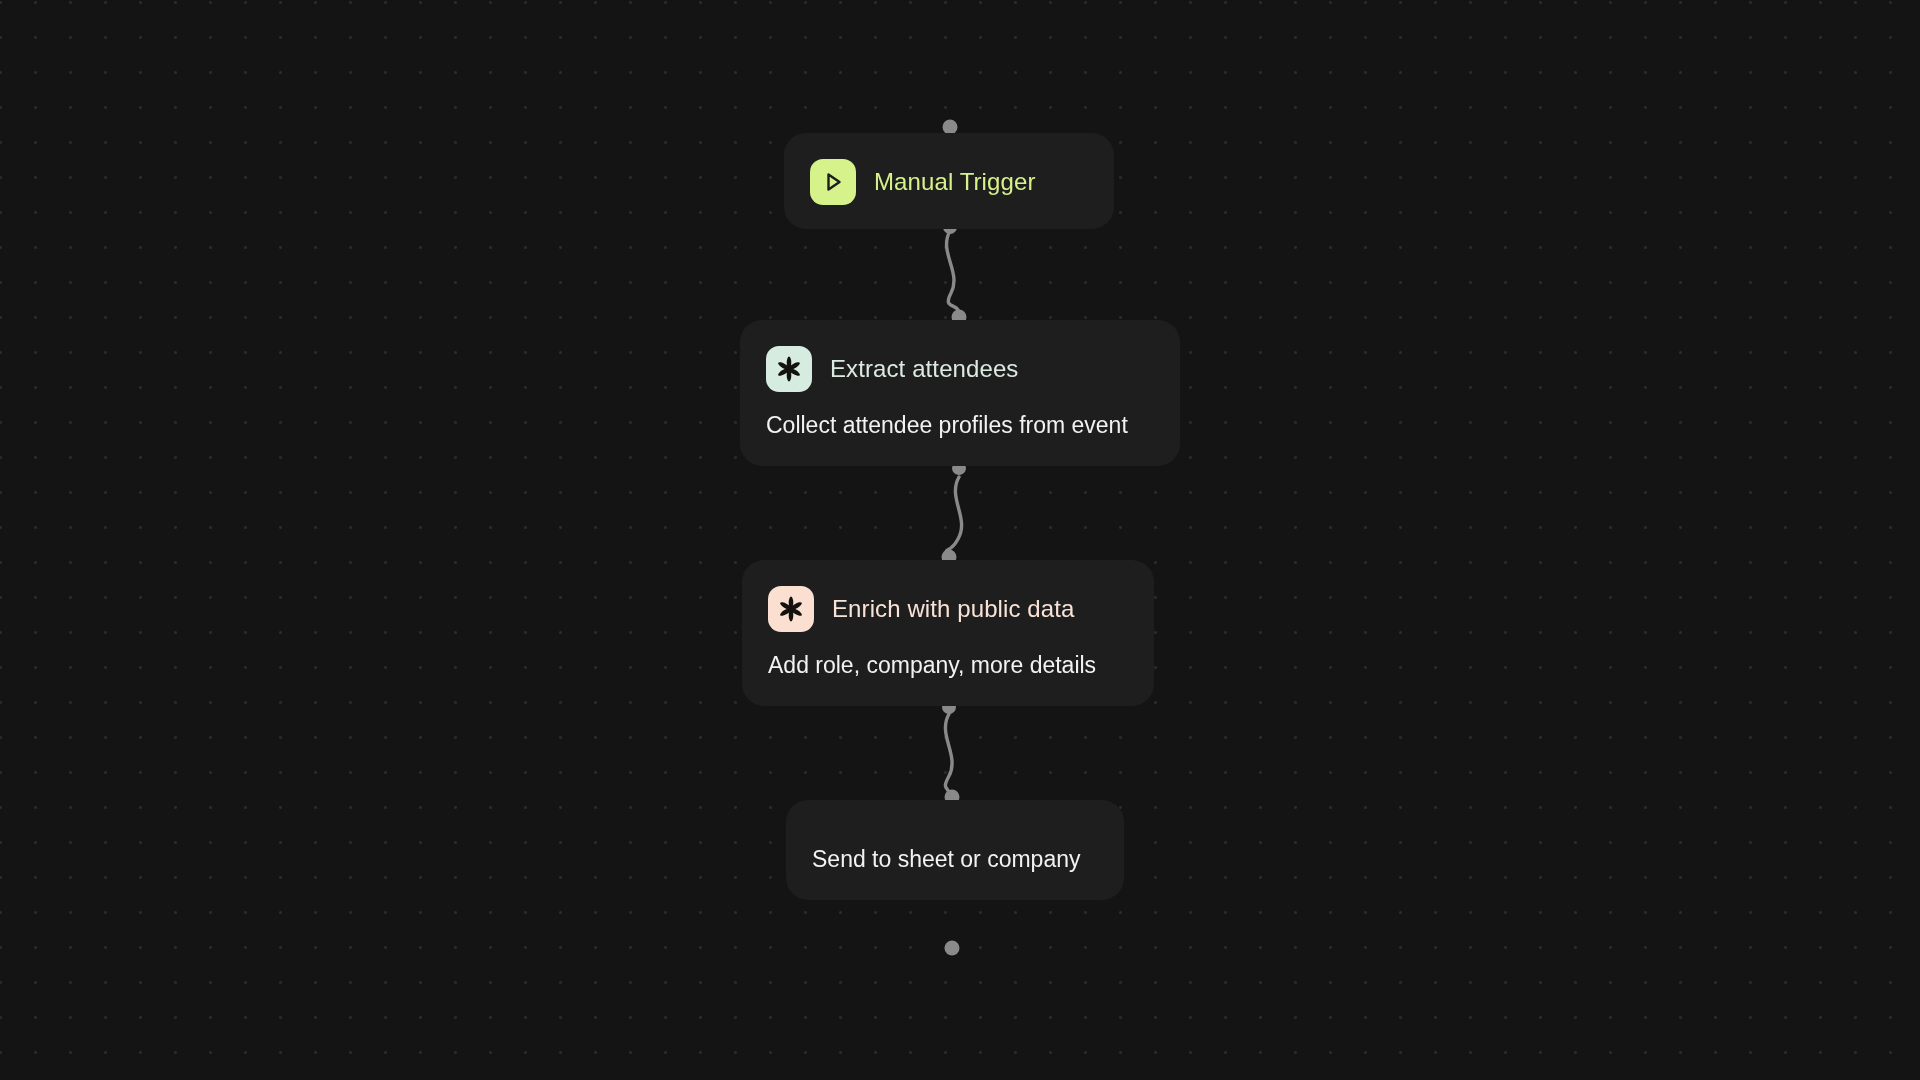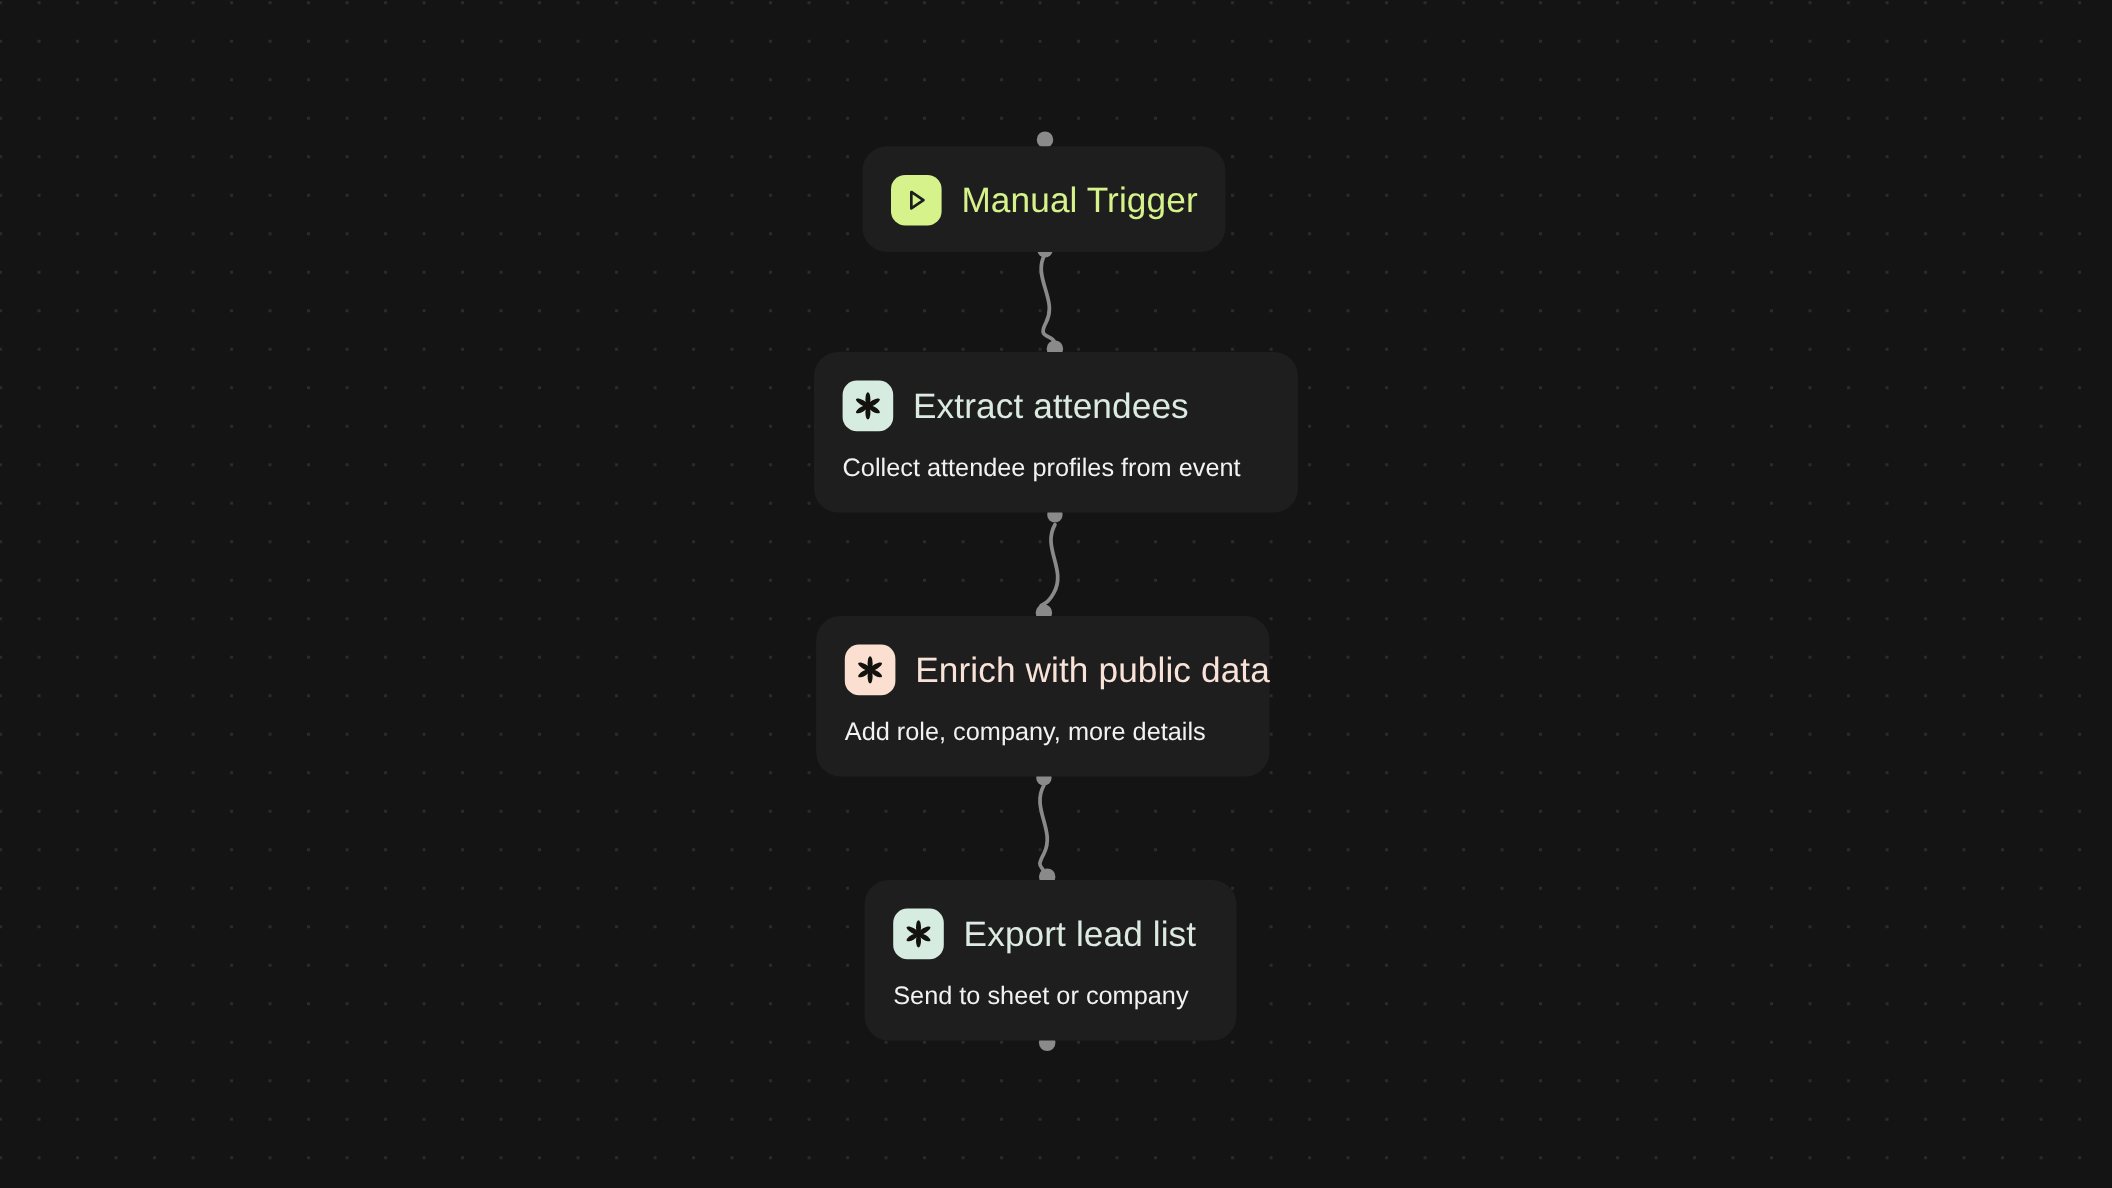--- a/index.html
+++ b/index.html
@@ -53,21 +53,21 @@
     width:46px;
     height:46px;
     border-radius:13px;
     flex:0 0 auto;
     display:flex;
     align-items:center;
     justify-content:center;
   }
 
   .node-title {
-    font-size:32px;
+    font-size:24px;
     line-height:1.15;
     letter-spacing:0.1px;
     white-space:nowrap;
   }
 
   .node-desc {
     margin-top:20px;
     font-size:23px;
     line-height:1.2;
     color:#f2f2f2;
@@ -147,31 +147,16 @@
             <ellipse cx="16" cy="23" rx="2.6" ry="7.2" transform="rotate(120 16 16)"></ellipse>
           </g>
         </svg>
       </div>
       <div class="node-title" style="color:#f9e3d8;">Enrich with public data</div>
     </div>
     <div class="node-desc">Add role, company, more details</div>
   </div>
 
   <div class="node" id="node-export">
-    <div class="node-head">
-      <div class="node-icon" style="background:#d6ece0;">
-        <svg width="28" height="28" viewBox="0 0 32 32" aria-hidden="true">
-          <g fill="#14120f">
-            <ellipse cx="16" cy="9" rx="2.6" ry="7.2"></ellipse>
-            <ellipse cx="16" cy="23" rx="2.6" ry="7.2"></ellipse>
-            <ellipse cx="16" cy="9" rx="2.6" ry="7.2" transform="rotate(60 16 16)"></ellipse>
-            <ellipse cx="16" cy="23" rx="2.6" ry="7.2" transform="rotate(60 16 16)"></ellipse>
-            <ellipse cx="16" cy="9" rx="2.6" ry="7.2" transform="rotate(120 16 16)"></ellipse>
-            <ellipse cx="16" cy="23" rx="2.6" ry="7.2" transform="rotate(120 16 16)"></ellipse>
-          </g>
-        </svg>
-      </div>
-      <div class="node-title" style="color:#dcebe2;">Export lead list</div>
-    </div>
     <div class="node-desc">Send to sheet or company</div>
   </div>
 
 </div>
 
 </body></html>

